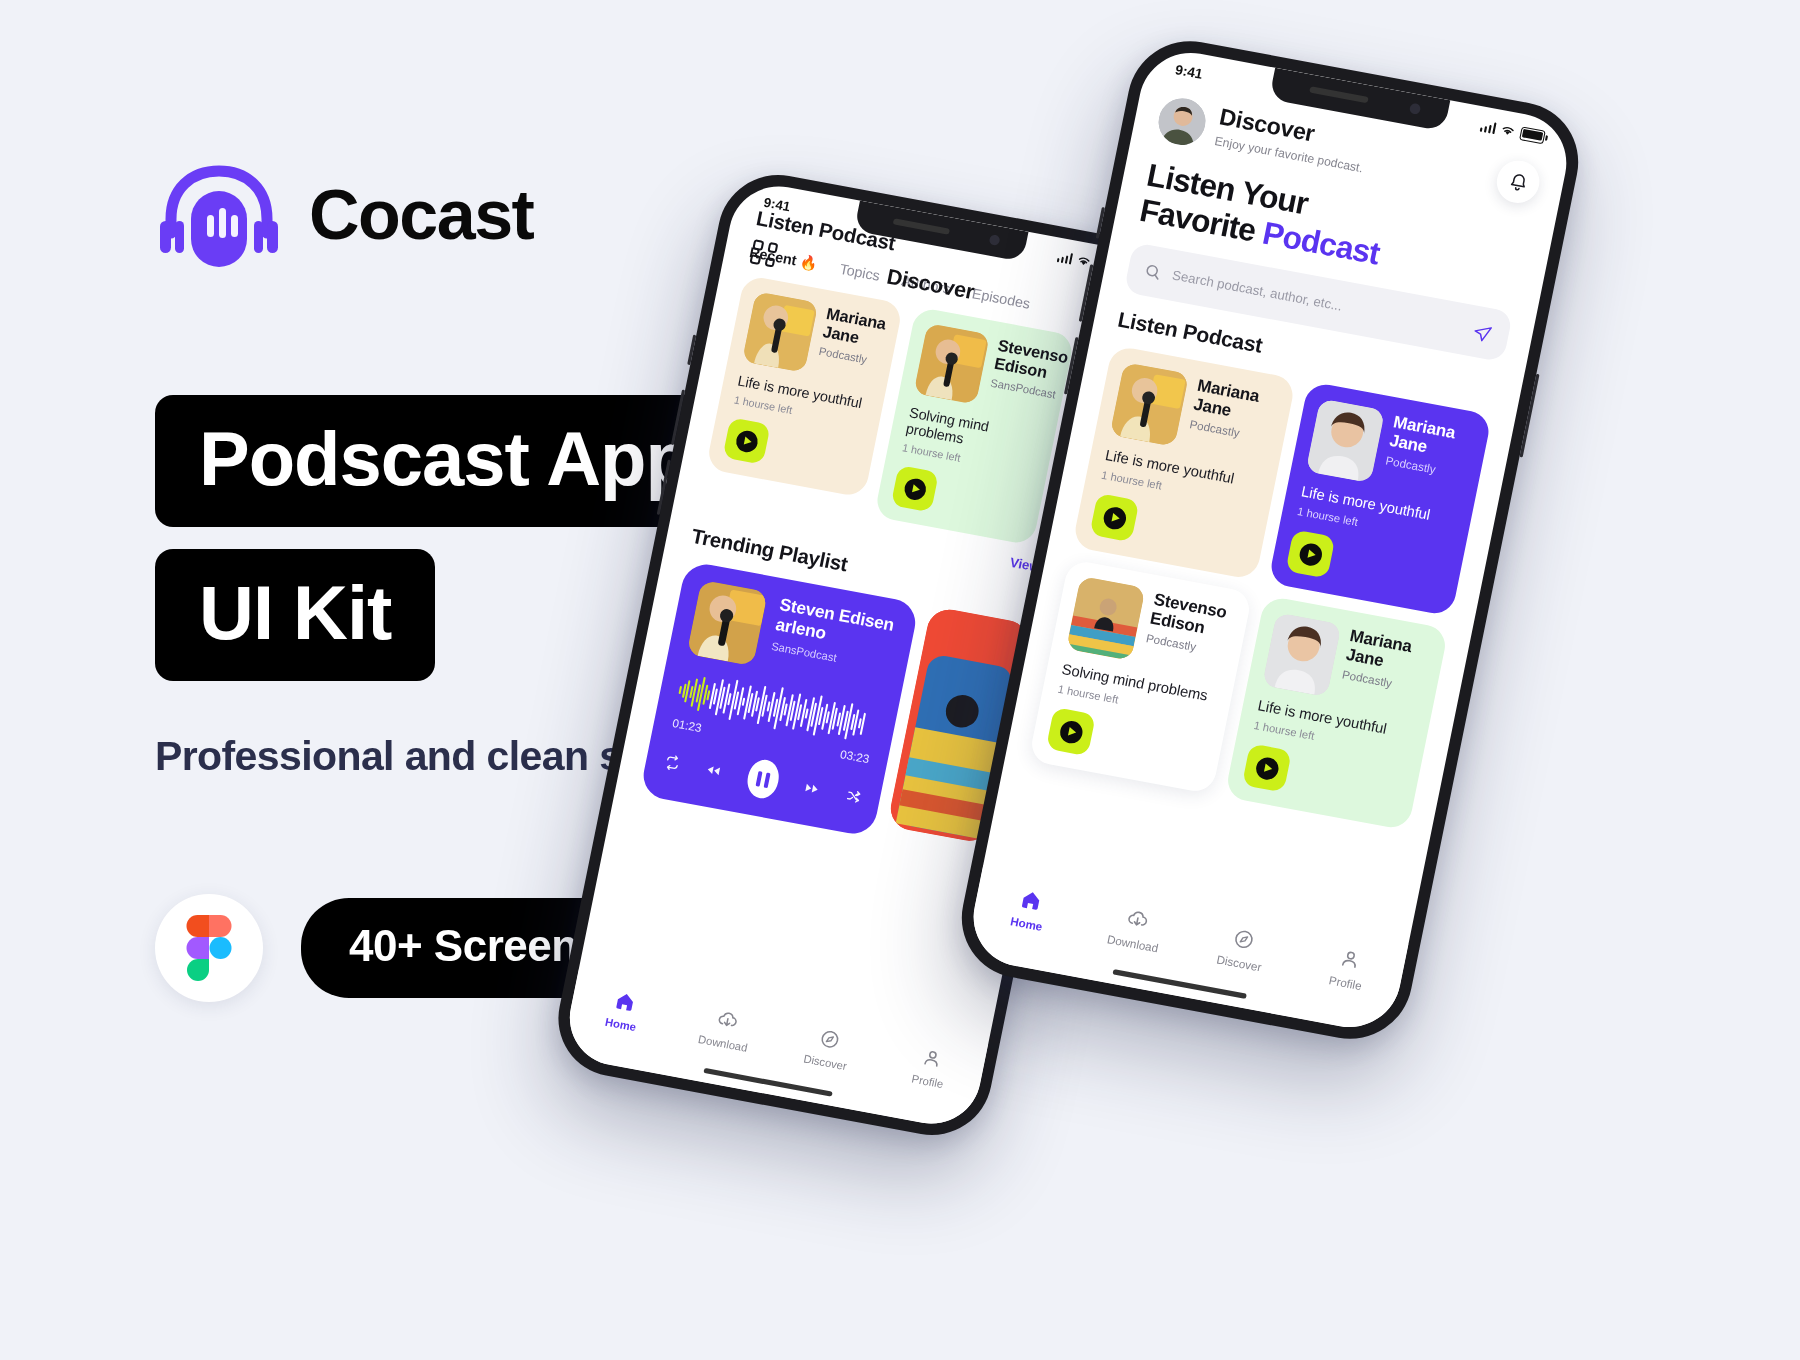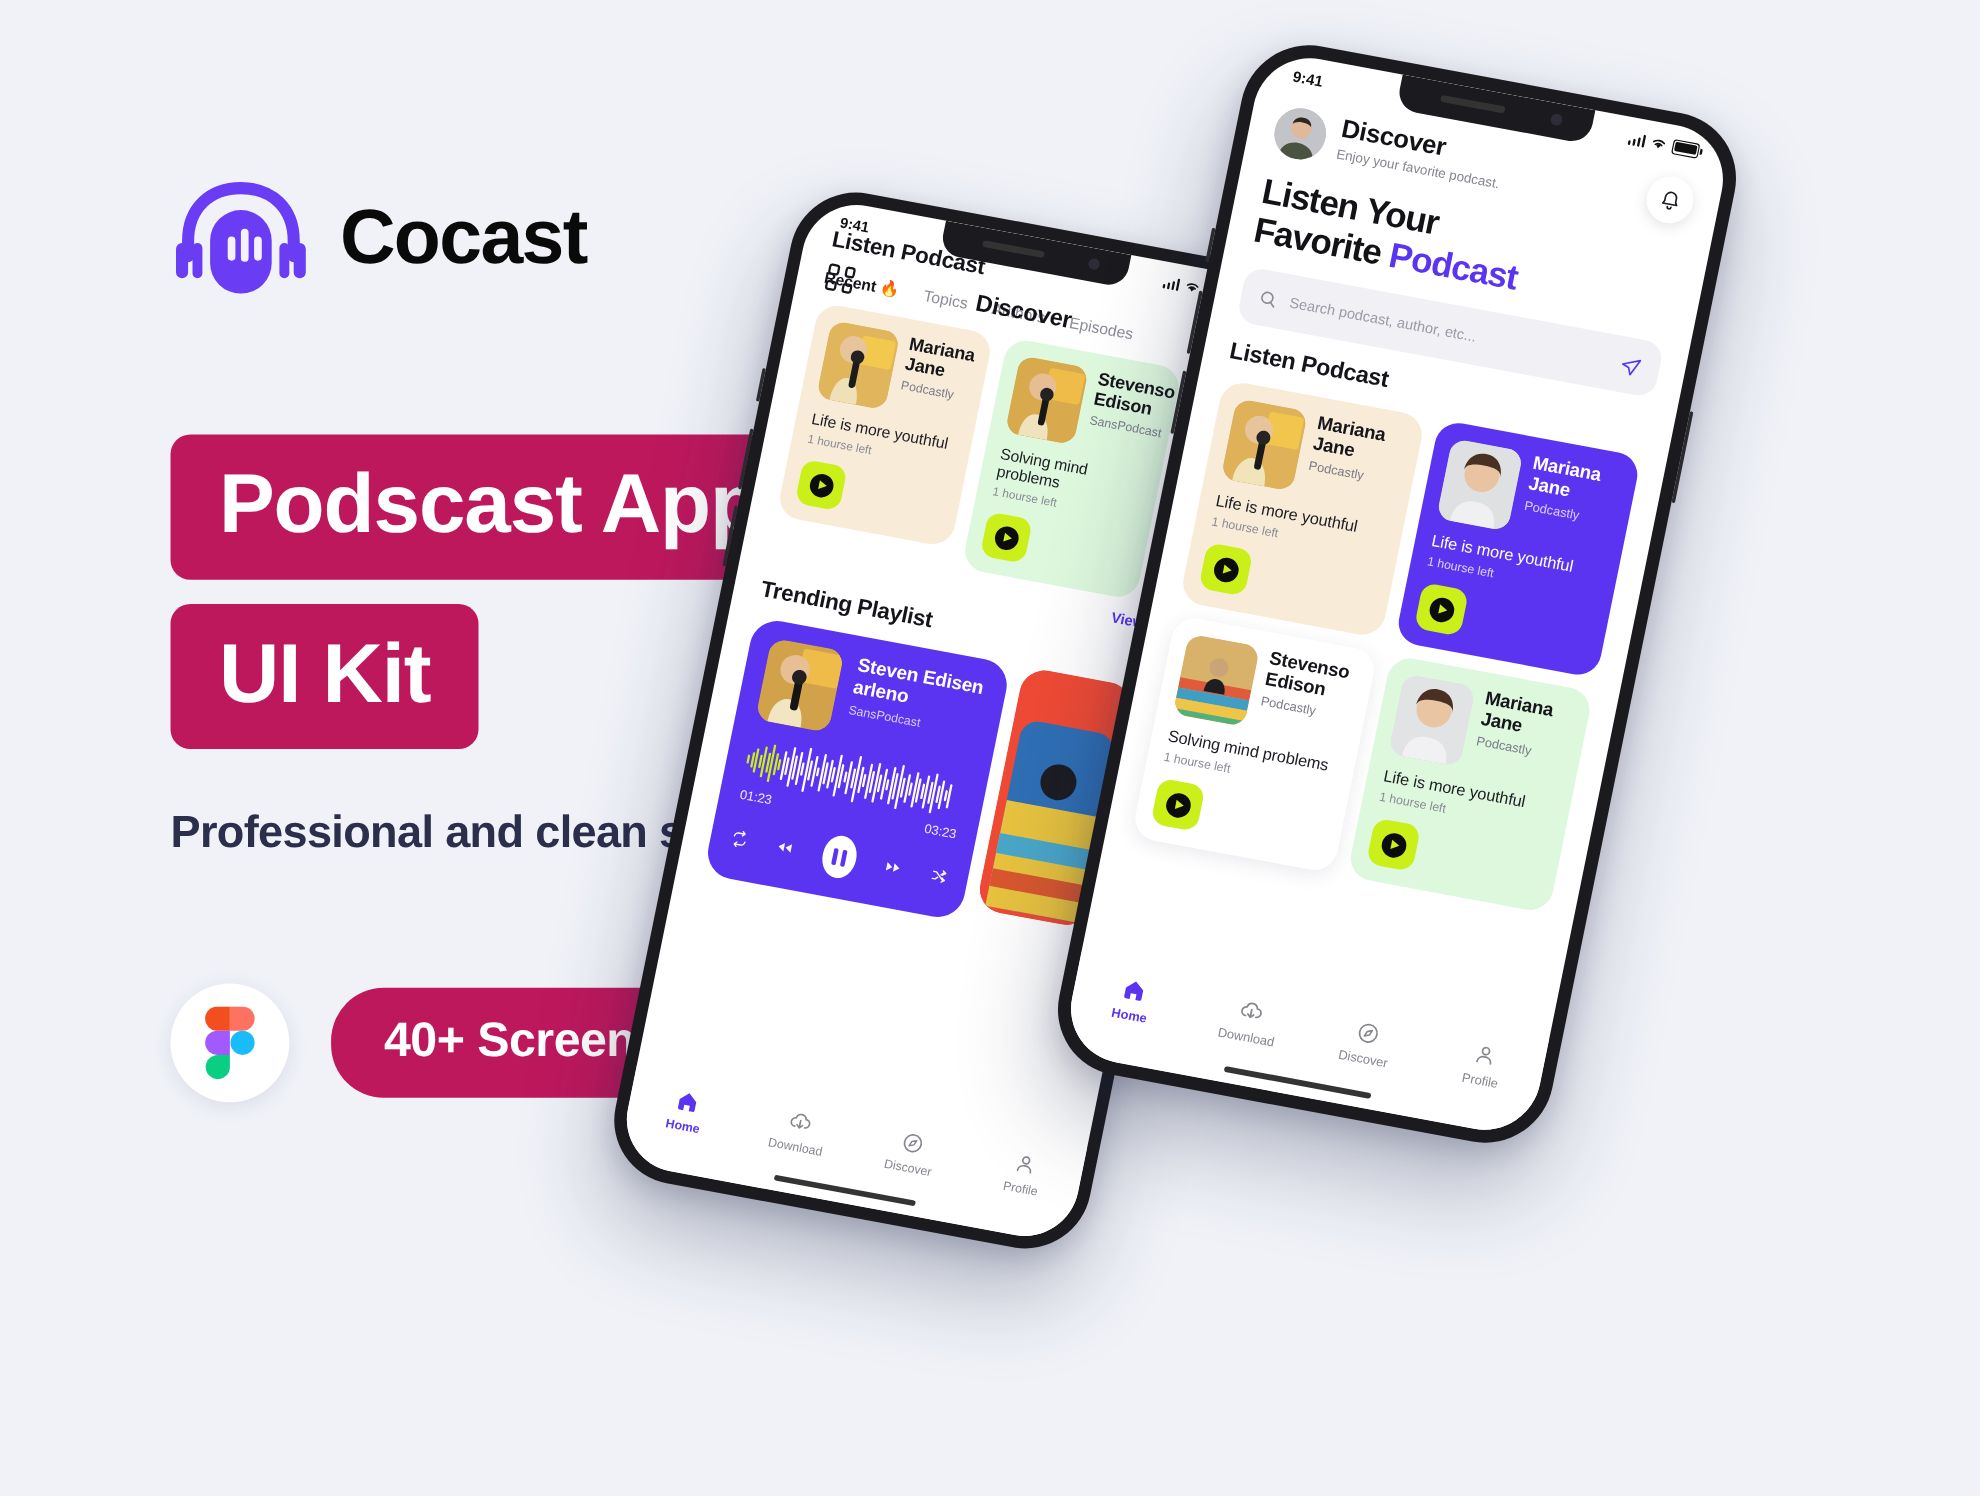--- a/index.html
+++ b/index.html
@@ -15,21 +15,21 @@
 
   .logo-row{display:flex;align-items:center;gap:26px;height:110px;}
   .logo-mark{position:relative;width:128px;height:104px;flex:none;}
   .logo-mark svg{display:block;}
   .logo-word{
     font-size:70px;font-weight:bold;color:#0a0a0a;letter-spacing:-1.5px;
     line-height:1;
   }
 
   .black-pill{
-    background:#be185d;color:#fff;display:inline-block;
+    background:#000000;color:#fff;display:inline-block;
     border-radius:18px;
   }
   .title-1{
     margin-top:125px;
     padding:26px 44px 30px 44px;
     font-size:76px;font-weight:bold;line-height:1;letter-spacing:-1px;
   }
   .title-2{
     margin-top:22px;
     padding:26px 44px 30px 44px;

